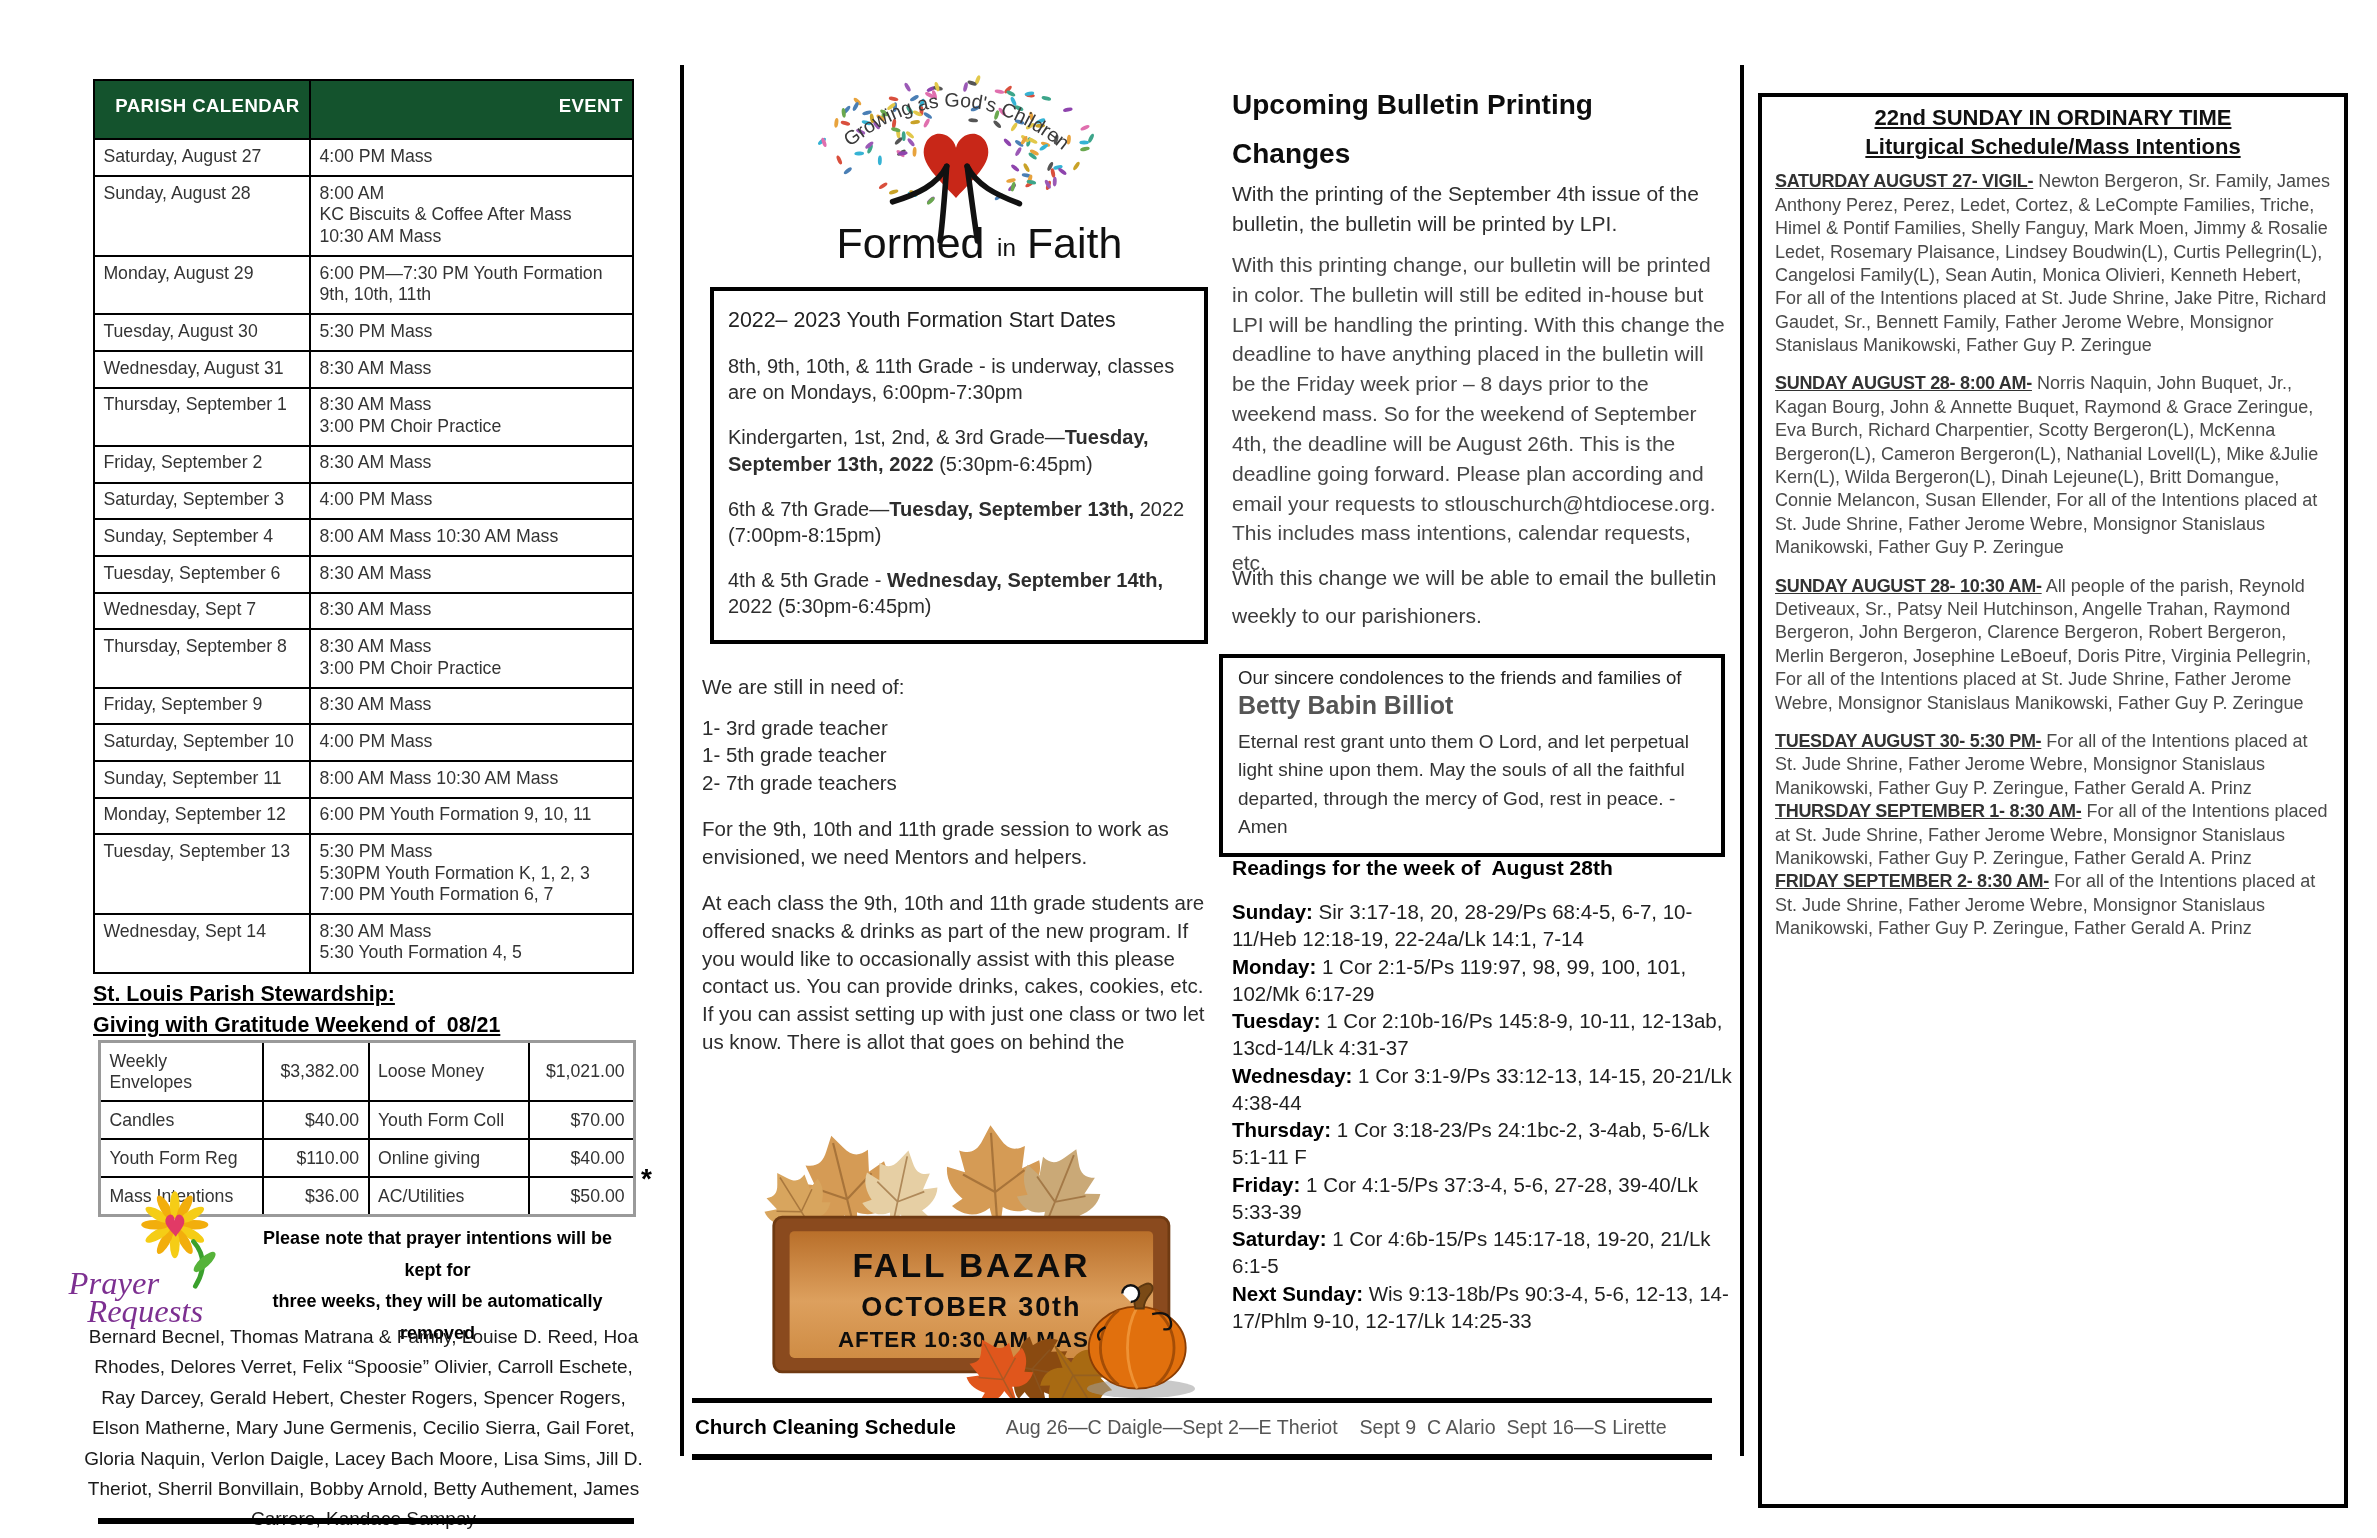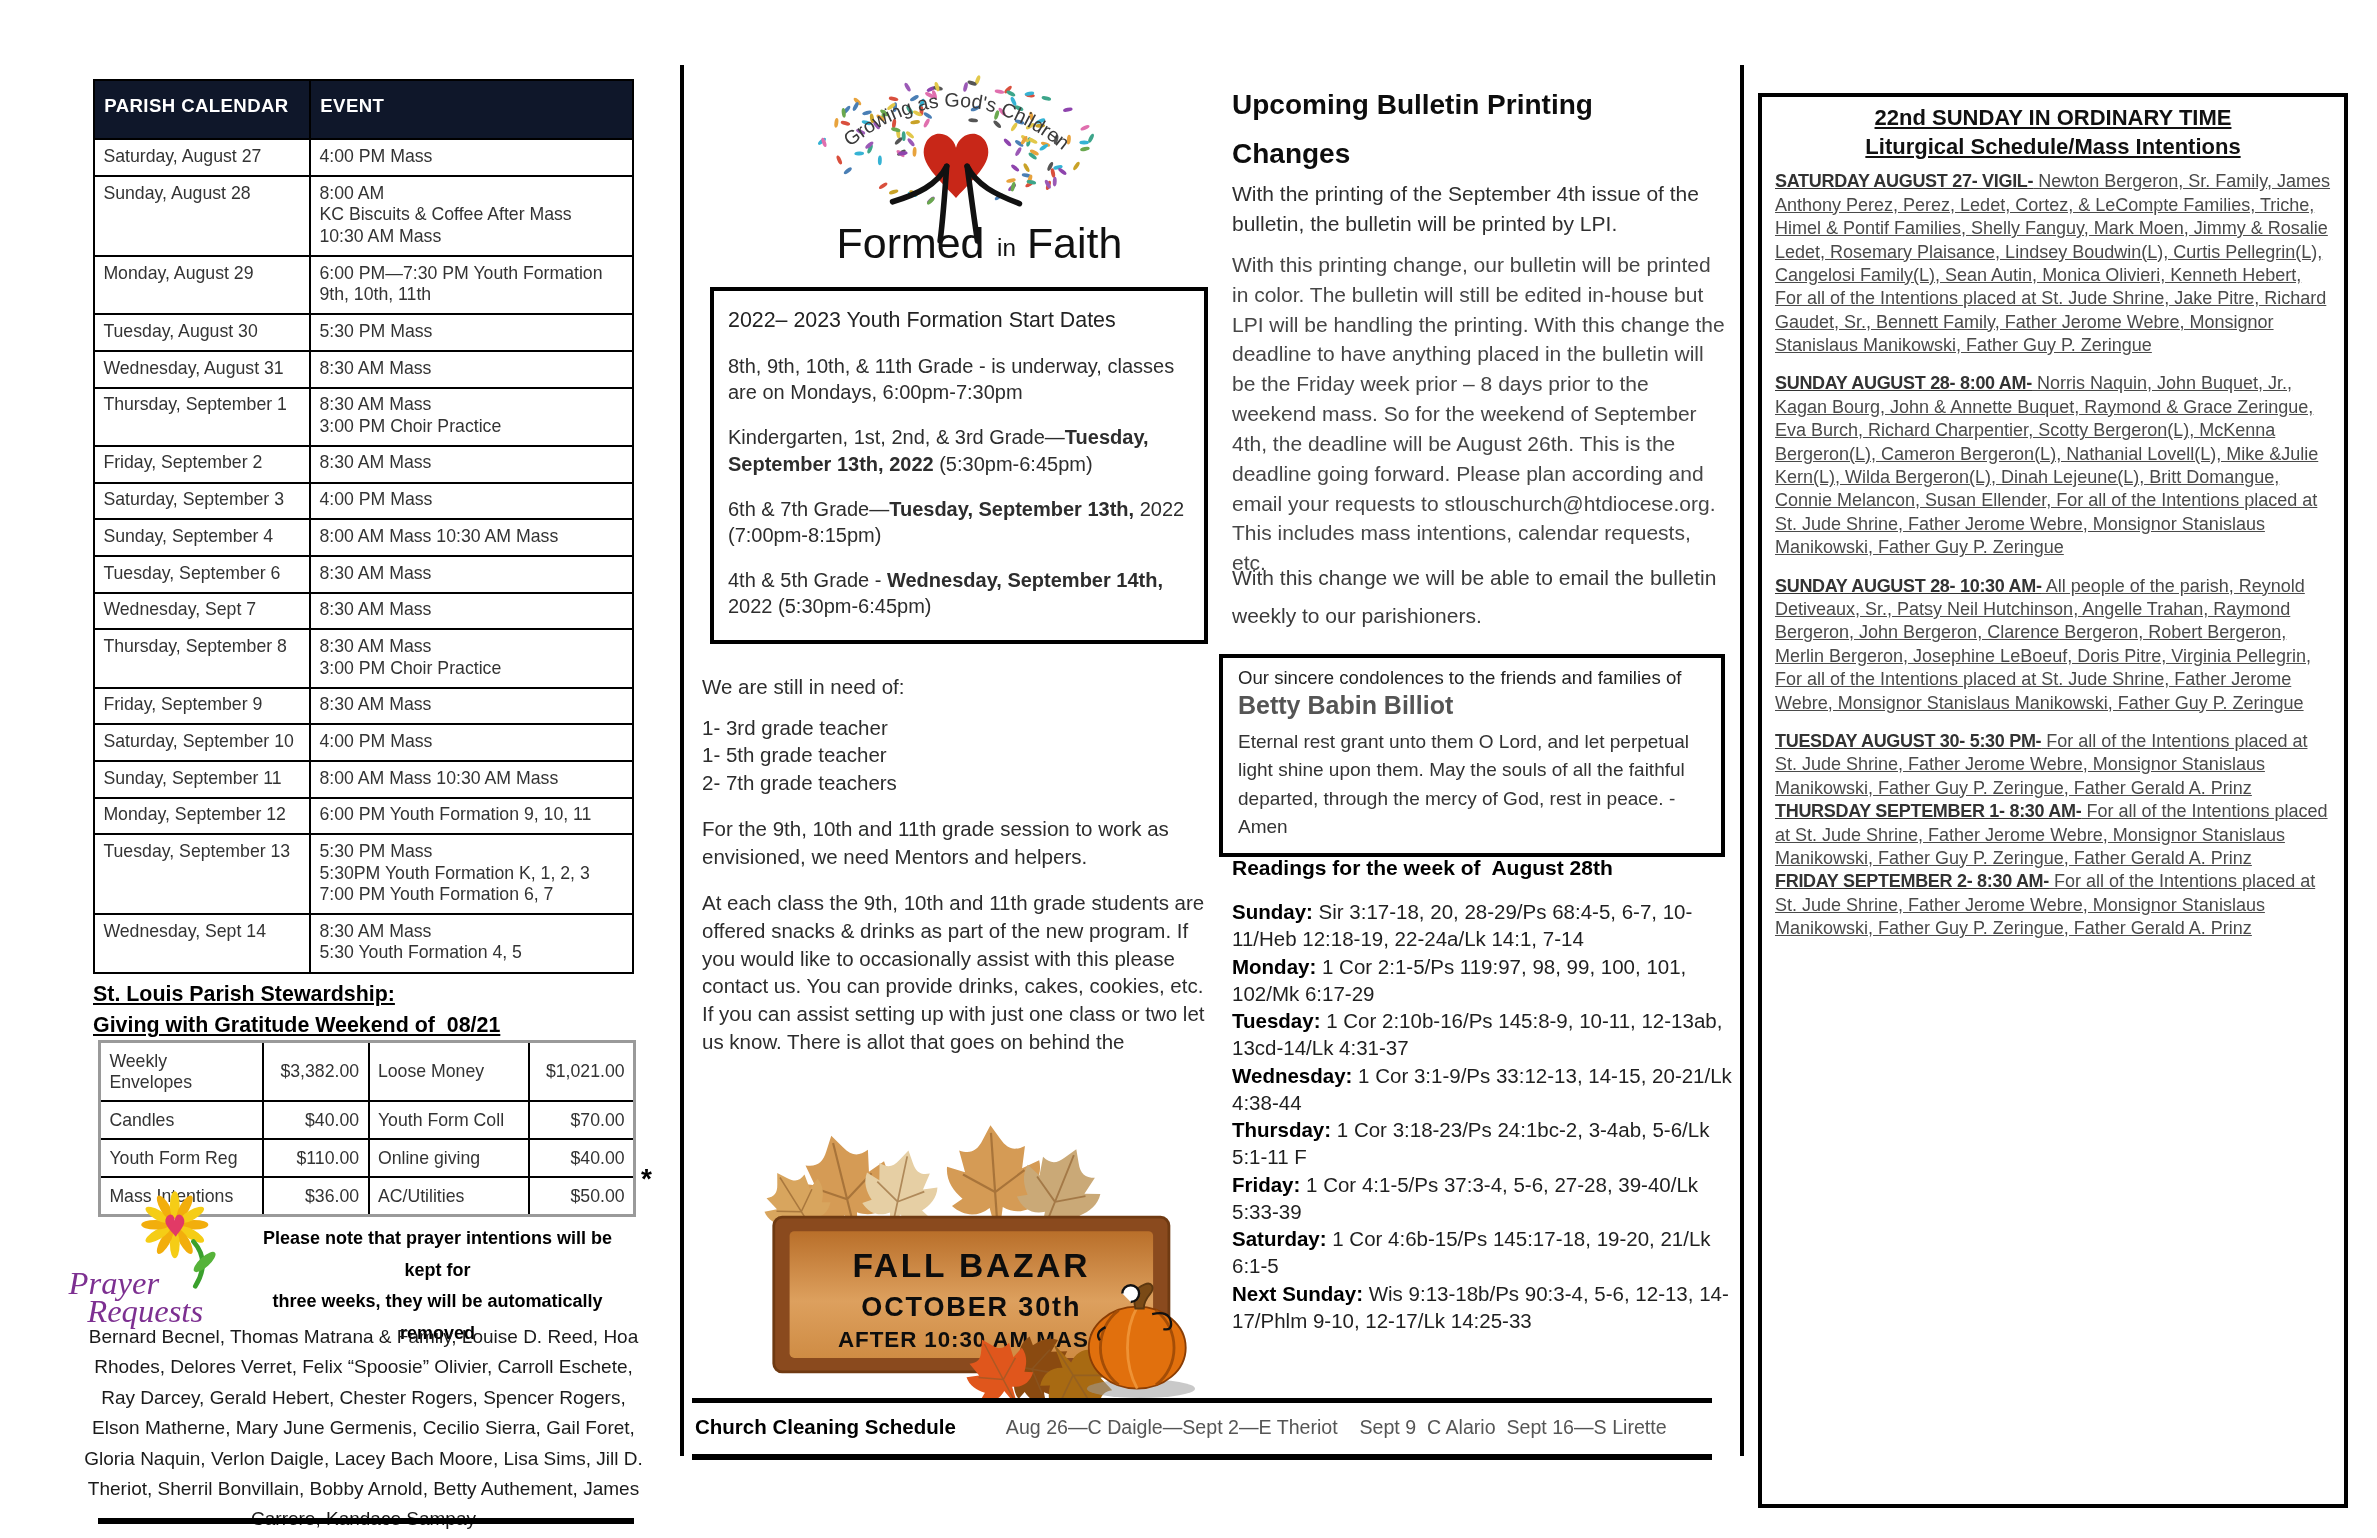--- a/index.html
+++ b/index.html
@@ -3,21 +3,21 @@
 <meta charset="utf-8">
 <title>Parish Bulletin</title>
 <style>
   html,body{margin:0;padding:0;background:#e8e8e8;}
   .page{position:relative;width:2377px;height:1538px;background:#ffffff;
         font-family:"Liberation Sans", sans-serif;color:#222;overflow:hidden;}
   .pre{white-space:pre-wrap;}
 
   
   table.cal{position:absolute;left:93px;top:79px;width:541px;border-collapse:collapse;table-layout:fixed;}
-  table.cal th{background:#0f172a;color:#fff;text-align:left;font-size:18.6px;font-weight:700;
+  table.cal th{background:#14532d;color:#fff;text-align:right;font-size:18.6px;font-weight:700;
                letter-spacing:0.4px;padding:14px 9.3px 21.4px 9.3px;border:2.8px solid #000;}
   table.cal td{border:2.8px solid #000;font-size:17.7px;color:#333;padding:5.6px 7.5px 7.5px 8.4px;
                vertical-align:top;line-height:1.22;}
   .cal-event{white-space:pre-line;margin-top:40px;}
   .stew-title{position:absolute;left:93px;top:979px;width:541px;
               font-weight:700;font-size:21.4px;color:#000;line-height:1.45;}
   .stew-title div{text-decoration:underline;}
   table.stew{position:absolute;left:98px;top:1040px;width:538px;border-collapse:collapse;
              table-layout:fixed;border:3.7px solid #9a9a9a;}
   table.stew td{border:2.8px solid #000;font-size:17.7px;color:#333;padding:7.5px 8.4px;}
@@ -69,21 +69,21 @@
             line-height:1.33;color:#1f1f1f;}
   .readings p{margin:0;}
   .readings b{color:#000;}
 
   
   .mass-box{position:absolute;left:1758px;top:93px;width:556px;height:1395px;
             border:4.7px solid #000;padding:6px 13px;}
   .mb-title{text-align:center;font-weight:700;font-size:22px;color:#111;line-height:1.32;
             margin-bottom:9.3px;}
   .mb-title div{text-decoration:underline;}
-  .mi{font-size:18px;line-height:1.3;color:#4a4a4a;margin:0;text-decoration:underline;}
+  .mi{font-size:18px;line-height:1.3;color:#4a4a4a;margin:0;}
   .mi.gap{margin-bottom:15px;}
   .mih{font-weight:700;text-decoration:underline;color:#333;letter-spacing:-0.3px;}
 </style>
 </head>
 <body>
 
 <div class="page">
 
   <table class="cal">
     <colgroup>

